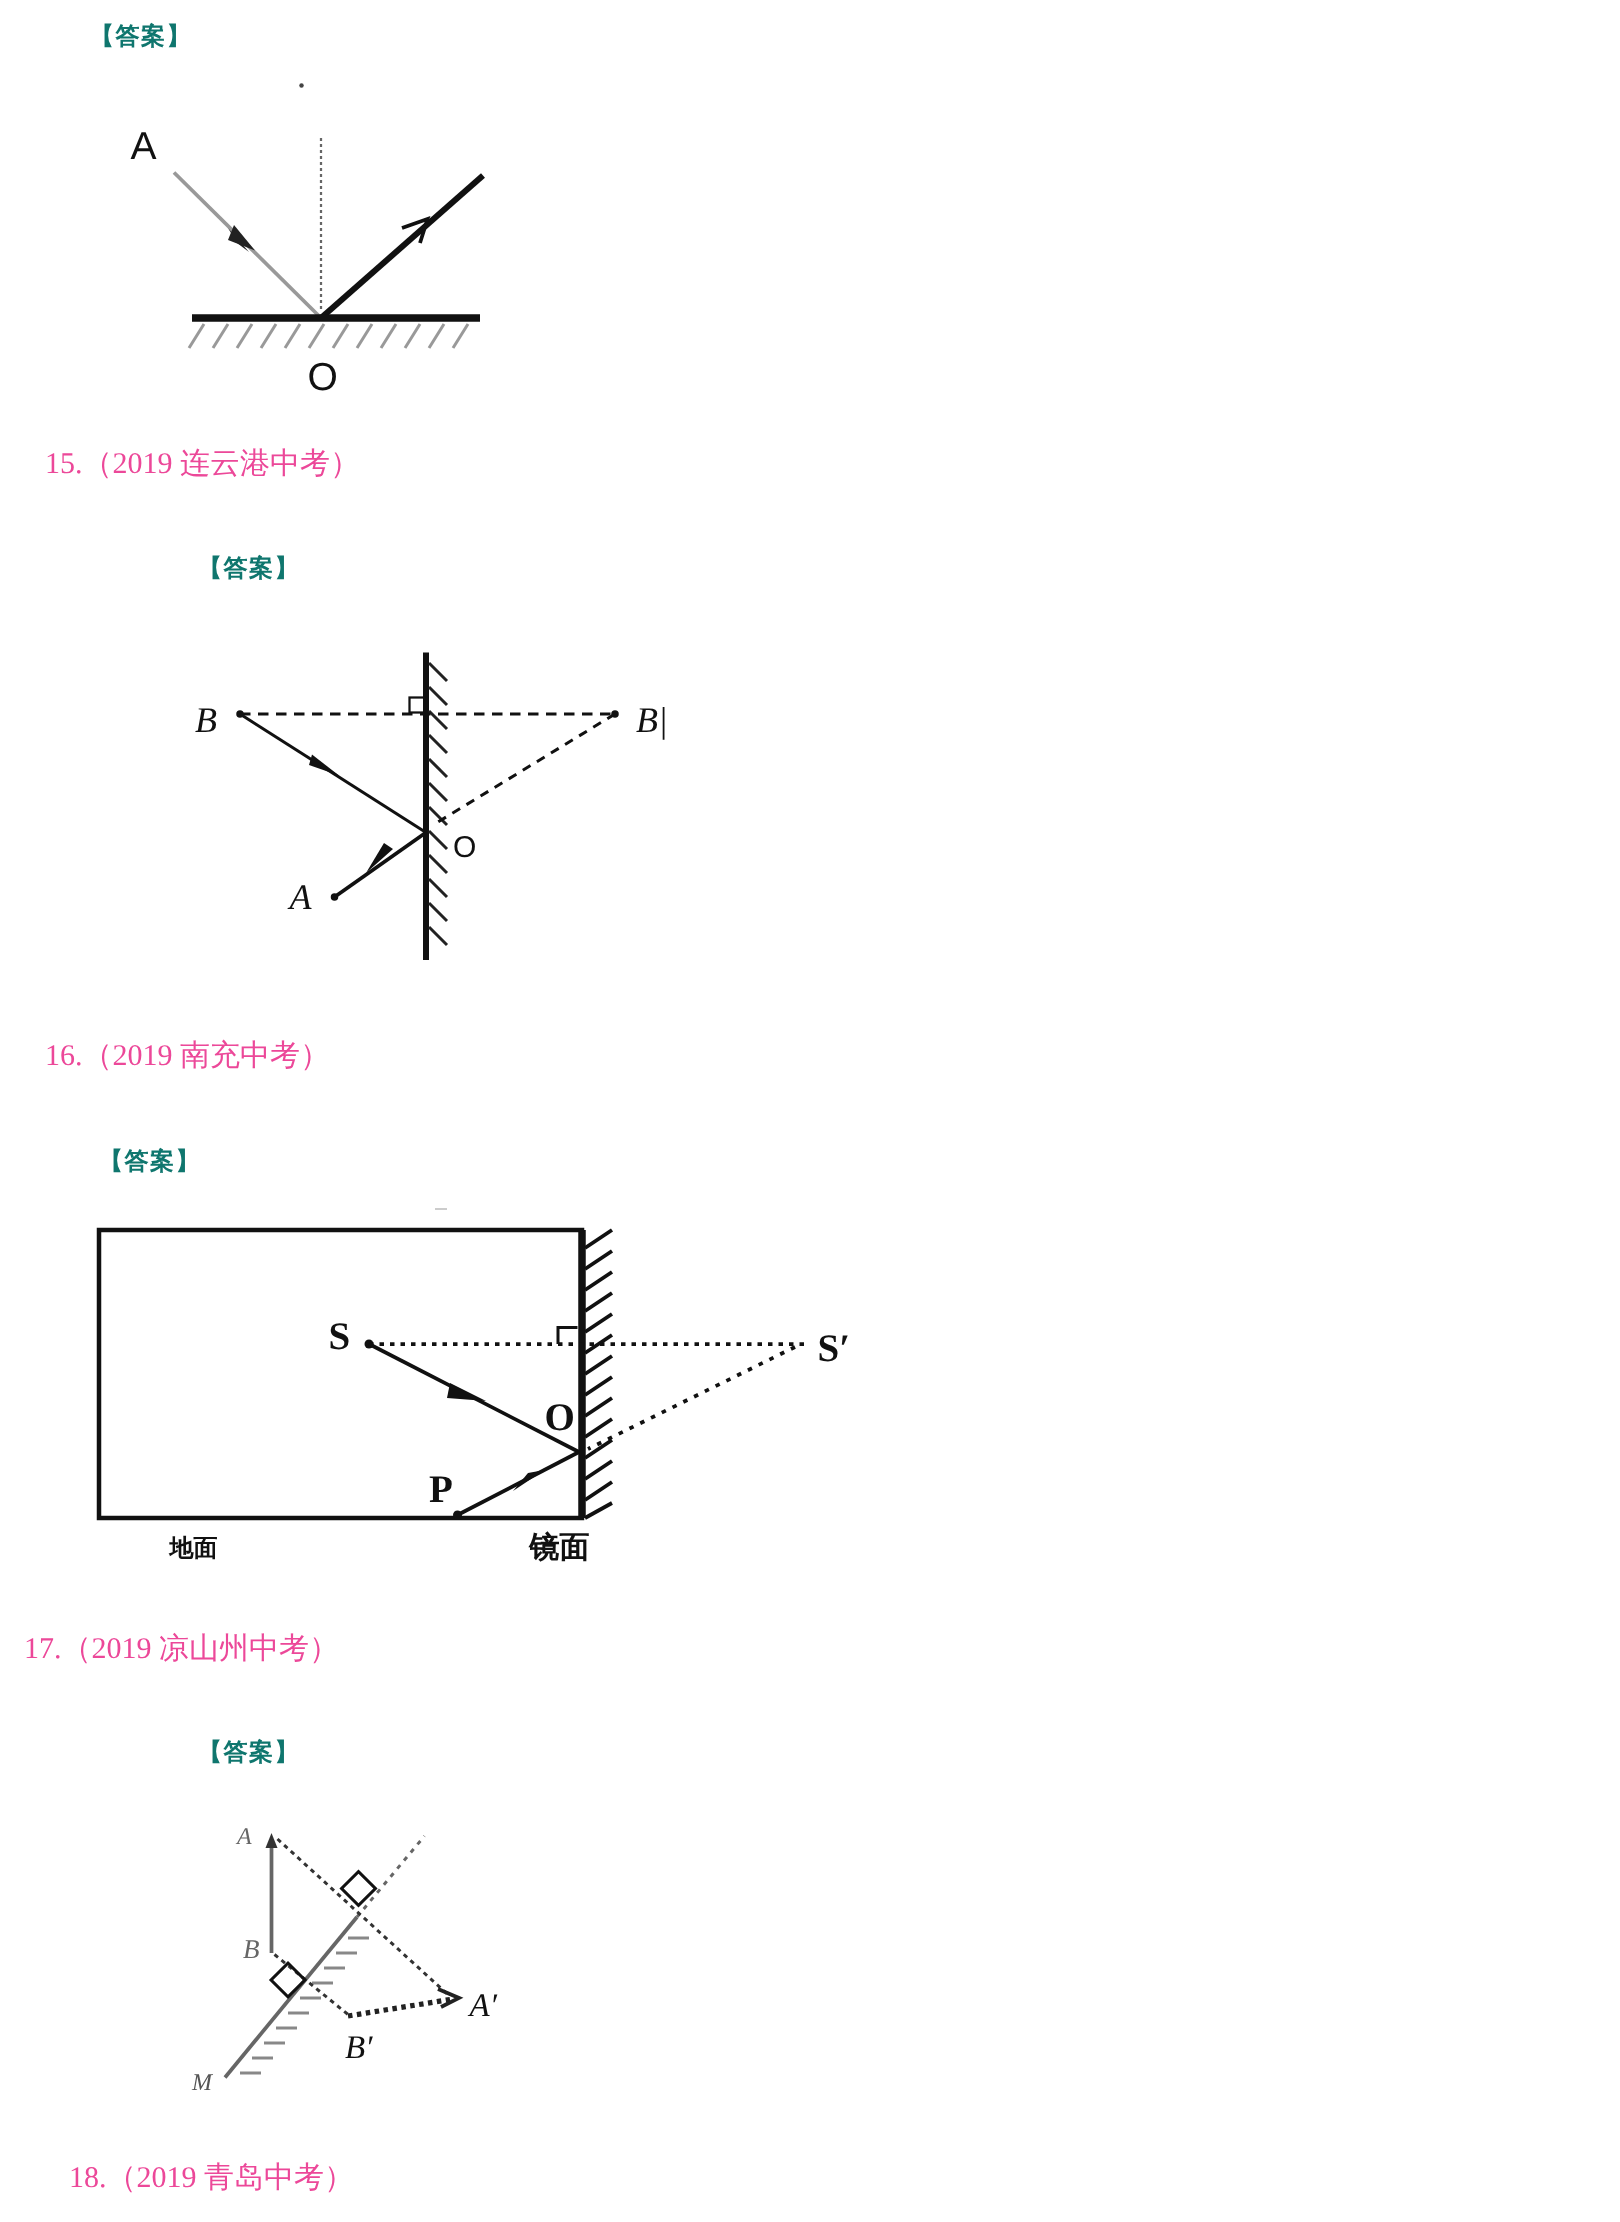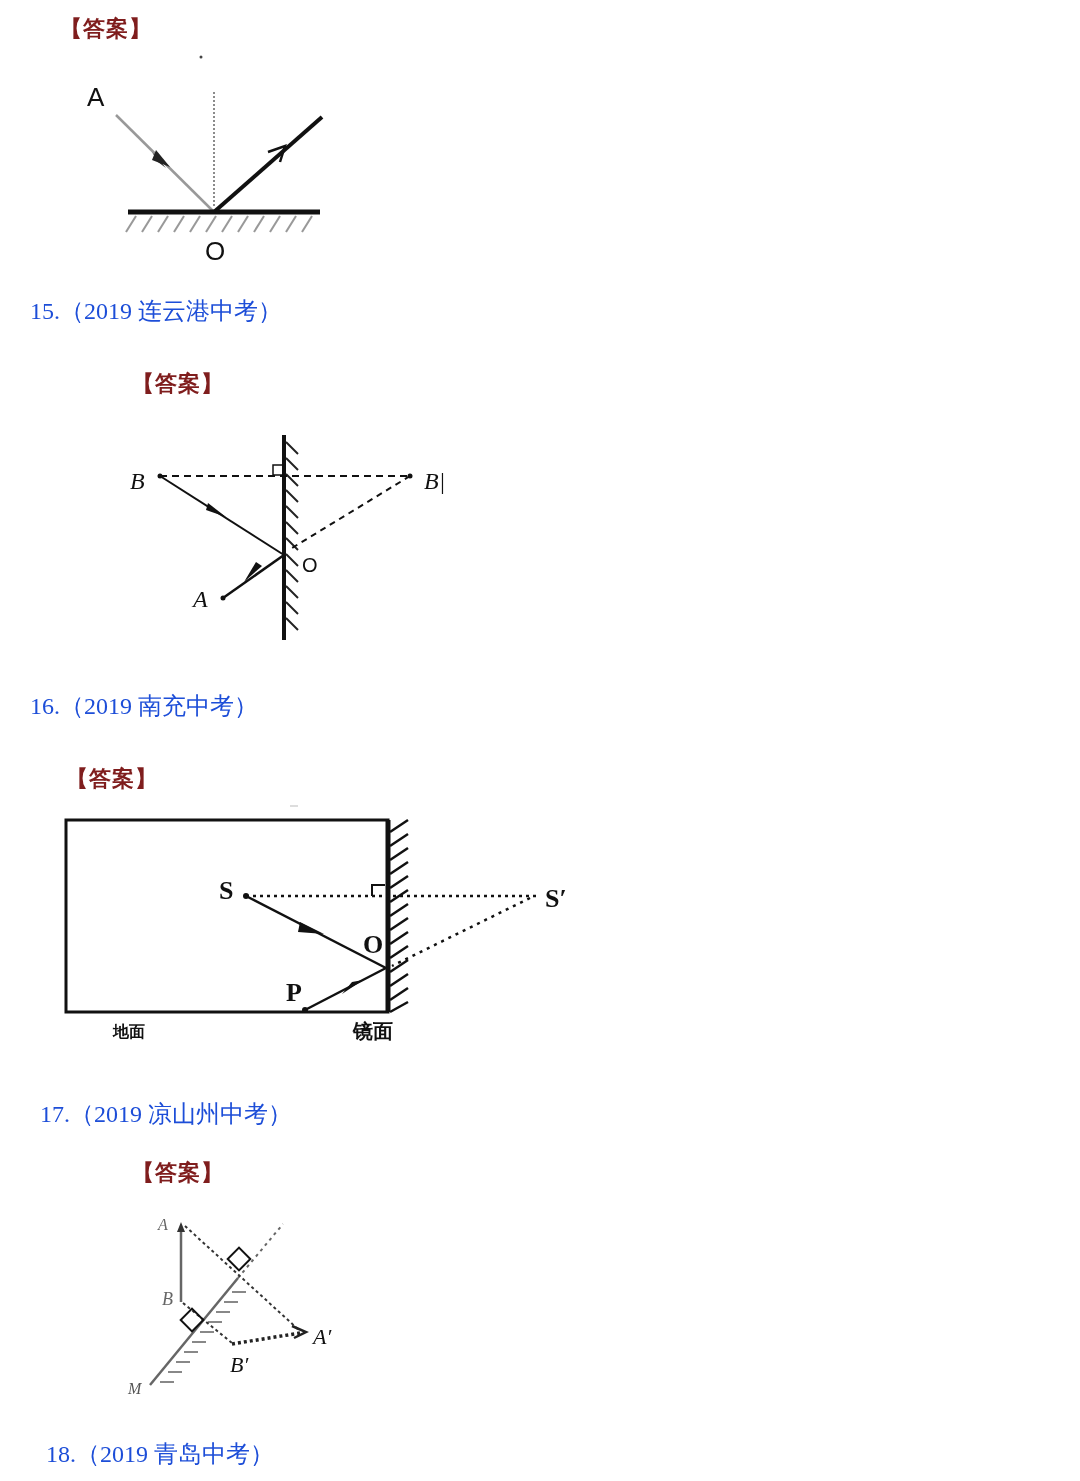--- a/index.html
+++ b/index.html
@@ -1,21 +1,21 @@
 <!DOCTYPE html>
 <html><head>
 <meta charset="utf-8">
 <style>
   html, body { margin: 0; padding: 0; background: #ffffff; }
   body { width: 1080px; height: 1481px; position: relative; overflow: hidden;
          font-family: "Liberation Serif", "DejaVu Serif", serif; color: #111; }
   .abs { position: absolute; }
   .answer-tag { position: absolute; font-family: "DejaVu Sans", sans-serif; font-weight: bold;
-                font-size: 22px; color: #7f1d1d; letter-spacing: 1px; }
-  .qtitle { position: absolute; font-size: 24px; color: #1d4ed8; white-space: nowrap; }
+                font-size: 16px; color: #0f766e; letter-spacing: 1px; }
+  .qtitle { position: absolute; font-size: 20px; color: #ec4899; white-space: nowrap; }
   svg { position: absolute; overflow: visible; }
   .lbl-sans { font-family: "Liberation Sans", "DejaVu Sans", sans-serif; }
   .lbl-serif-i { font-family: "Liberation Serif", "DejaVu Serif", serif; font-style: italic; }
   .lbl-serif-b { font-family: "Liberation Serif", "DejaVu Serif", serif; font-weight: bold; }
 </style>
 </head>
 <body>
 
 <div class="answer-tag" style="left:60px; top:14px;">【答案】</div>
 
@@ -132,21 +132,21 @@
   <polygon points="363,980 342,994 352,982" fill="#111"></polygon>
   <circle cx="305" cy="1010" r="3" fill="#111"></circle>
 </svg>
 <div class="abs lbl-serif-b" style="left:219px; top:876px; font-size:26px;">S</div>
 <div class="abs lbl-serif-b" style="left:545px; top:884px; font-size:26px;">S′</div>
 <div class="abs lbl-serif-b" style="left:363px; top:930px; font-size:26px;">O</div>
 <div class="abs lbl-serif-b" style="left:286px; top:978px; font-size:26px;">P</div>
 <div class="abs" style="left:113px; top:1022px; font-size:16px; font-family:'DejaVu Sans', sans-serif; font-weight:bold;">地面</div>
 <div class="abs" style="left:353px; top:1018px; font-size:20px; font-family:'DejaVu Sans', sans-serif; font-weight:bold;">镜面</div>
 
-<div class="qtitle" style="left:40px; top:1085px;margin-top:13px;">17.（2019 凉山州中考）</div>
+<div class="qtitle" style="left:16px; top:1085px;">17.（2019 凉山州中考）</div>
 <div class="answer-tag" style="left:132px; top:1158px;">【答案】</div>
 
 <svg style="left:0; top:0;" width="400" height="1420">
 
   <line x1="150" y1="1385" x2="238" y2="1278" stroke="#666" stroke-width="2.5"></line>
   <line x1="238" y1="1278" x2="283" y2="1224" stroke="#666" stroke-width="2" stroke-dasharray="3,4"></line>
   <g stroke="#888" stroke-width="2">
     <line x1="232" y1="1292" x2="246" y2="1292"></line>
       <line x1="224" y1="1302" x2="238" y2="1302"></line>
     <line x1="216" y1="1312" x2="230" y2="1312"></line>

